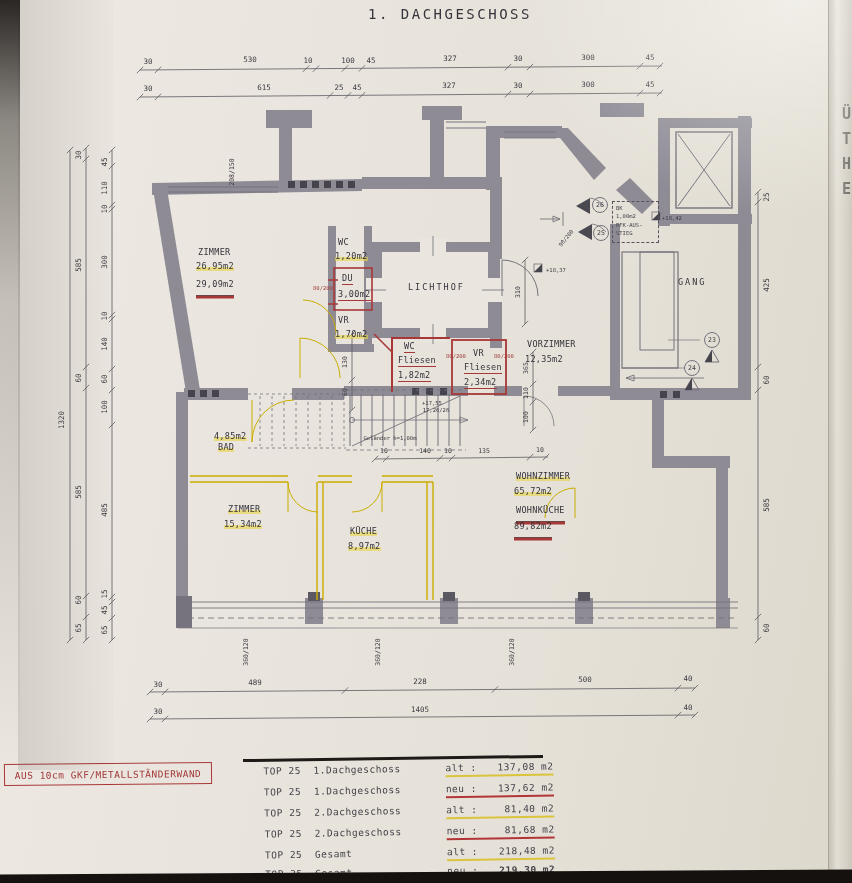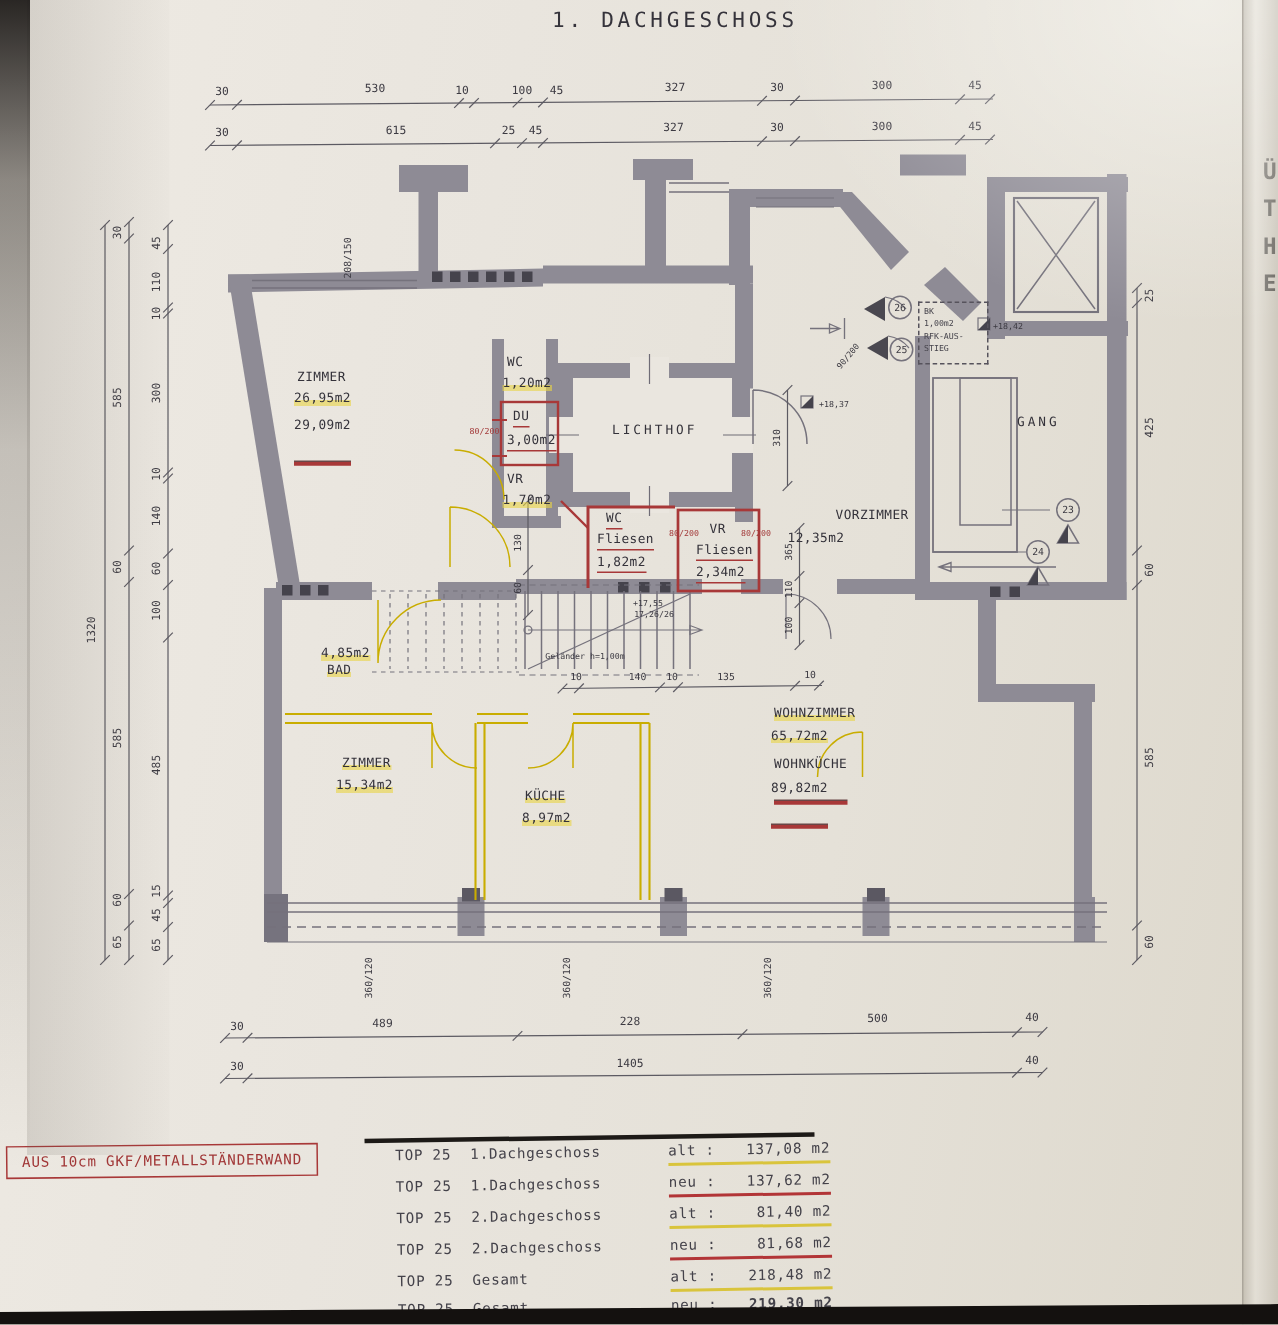--- a/index.html
+++ b/index.html
@@ -18,21 +18,21 @@
   .title{position:absolute;left:368px;top:6px;font-size:14px;letter-spacing:2.5px;color:#35333b;}
   svg{position:absolute;left:0;top:0;}
   .lbl{position:absolute;font-size:7.5px;color:#3c3a42;white-space:nowrap;transform:translate(-50%,-50%);}
   .lbl.small{font-size:6.5px;}
   .lbl.tiny{font-size:5.5px;}
   .lbl.red{color:#a33a3a;}
   .room{position:absolute;font-size:8.5px;color:#34323a;letter-spacing:.3px;white-space:nowrap;line-height:1;}
   .sp2{letter-spacing:2px;}
   .hl-y{background:linear-gradient(transparent 52%,rgba(233,212,68,.6) 52%,rgba(233,212,68,.6) 95%,transparent 95%);text-align:center;}
   .ul-r{border-bottom:1.5px solid #a83838;padding-bottom:1px;}
-  .ul-r2{border-bottom:1px solid #6b4646;box-shadow:0 2.5px 0 #a83838;padding-bottom:18px;text-align:center;}
+  .ul-r2{border-bottom:1px solid #6b4646;box-shadow:0 2.5px 0 #a83838;padding-bottom:6px;text-align:center;}
   .bkbox{position:absolute;left:612px;top:201px;width:42px;height:38px;border:1px dashed #56535c;
          font-size:5.5px;line-height:1.5;padding:2px 0 0 3px;color:#46444c;}
   .legend{position:absolute;left:4px;top:763px;width:206px;height:20px;border:1.6px solid #a83838;
           color:#a13737;font-size:9.5px;letter-spacing:.5px;display:flex;align-items:center;justify-content:center;transform:rotate(-0.6deg);}
   .abbruch{position:absolute;left:10px;top:840px;font-size:10px;letter-spacing:1px;color:#3a383f;margin-top:48px;}
   .tableline{position:absolute;left:243px;top:757px;width:300px;height:2.5px;background:#1d1a17;transform:rotate(-0.8deg);}
   .table{position:absolute;left:0;top:0;transform:rotate(-1deg);}
   .trow{position:absolute;left:0;top:0;font-size:9.5px;color:#44424a;letter-spacing:.5px;}
   .tc1{position:absolute;left:250px;width:55px;}
   .tc2{position:absolute;left:300px;width:135px;}
@@ -296,21 +296,21 @@
     <div class="room hl-y" style="left:335px;top:252px">1,20m2</div>
 
     <div class="room ul-r" style="left:342px;top:274px">DU</div>
     <div class="room ul-r" style="left:338px;top:290px">3,00m2</div>
 
     <div class="room" style="left:338px;top:316px">VR</div>
     <div class="room hl-y" style="left:335px;top:330px">1,70m2</div>
 
     <div class="room sp2" style="left:408px;top:283px">LICHTHOF</div>
 
-    <div class="room" style="left:557px;top:340px">VORZIMMER</div>
+    <div class="room" style="left:527px;top:340px">VORZIMMER</div>
     <div class="room" style="left:525px;top:355px">12,35m2</div>
 
     <div class="room sp2" style="left:678px;top:278px">GANG</div>
 
     <div class="room ul-r" style="left:404px;top:342px">WC</div>
     <div class="room ul-r" style="left:398px;top:356px">Fliesen</div>
     <div class="room ul-r" style="left:398px;top:371px">1,82m2</div>
 
     <div class="room" style="left:473px;top:349px">VR</div>
     <div class="room ul-r" style="left:464px;top:363px">Fliesen</div>

